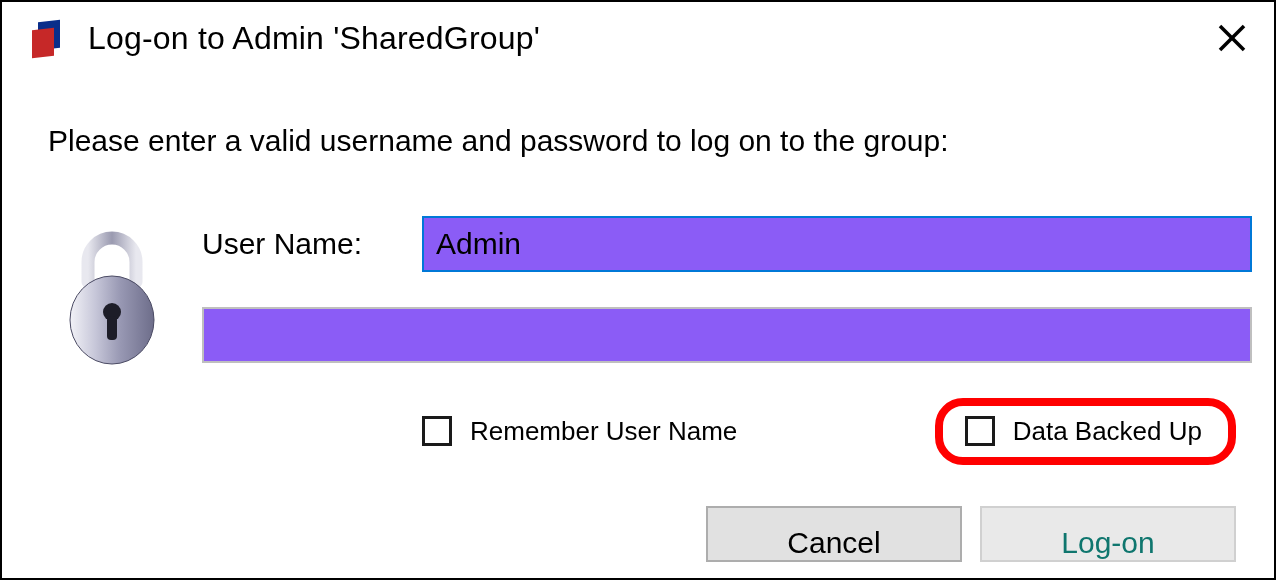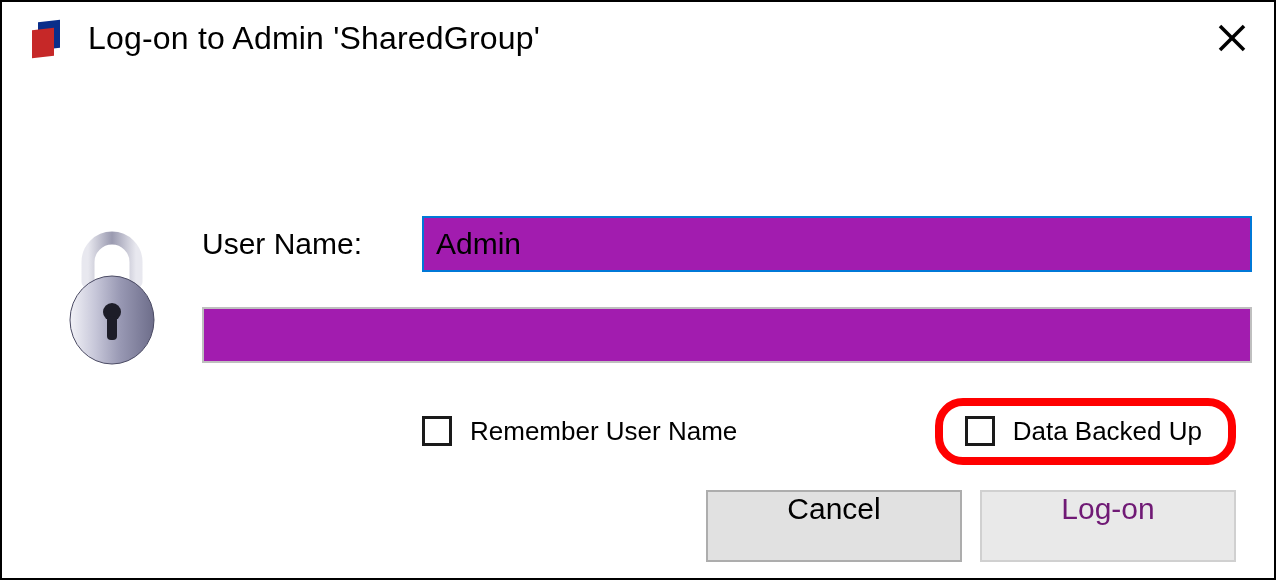--- a/index.html
+++ b/index.html
@@ -100,21 +100,21 @@
   }
   .text-input {
     flex: 1 1 auto;
     height: 56px;
     box-sizing: border-box;
     border: 2px solid #bfbfbf;
     padding: 0 12px;
     font-size: 30px;
     font-family: inherit;
     outline: none;
-    background: #a21caf;
+    background: #8b5cf6;
   }
   .text-input.focused {
     border: 2px solid #0078d7;
   }
   
   .check-row {
     position: absolute;
     top: 206px;
     left: 420px;
     right: 38px;
@@ -143,38 +143,38 @@
   
   .button-row {
     position: absolute;
     right: 38px;
     bottom: 16px;
     display: flex;
     gap: 18px;
   }
   .btn {
     width: 256px;
-    height: 72px;
-    box-sizing: border-box;
-    display: flex;
-    align-items: flex-start;
+    height: 56px;
+    box-sizing: border-box;
+    display: flex;
+    align-items: flex-end;
     justify-content: center;
     font-size: 30px;
     font-family: inherit;
     cursor: pointer;
   }
   .btn-cancel {
     background: #e1e1e1;
     border: 2px solid #adadad;
     color: #000000;
   }
   .btn-logon {
     background: #e9e9e9;
     border: 2px solid #d0d0d0;
-    color: #701a75;
+    color: #0f766e;
     cursor: default;
   }
 </style>
 </head>
 <body>
 
 <div class="window">
 
   <div class="titlebar">
     <span class="app-icon">
@@ -183,20 +183,21 @@
     </span>
     <span class="title-text">Log-on to Admin 'SharedGroup'</span>
     <span class="close-btn">
       <svg width="30" height="30" viewBox="0 0 30 30">
         <line x1="3" y1="3" x2="27" y2="27" stroke="#000000" stroke-width="3.5"></line>
         <line x1="27" y1="3" x2="3" y2="27" stroke="#000000" stroke-width="3.5"></line>
       </svg>
     </span>
   </div>
 
+  <div class="instruction">Please enter a valid username and password to log on to the group:</div>
 
   <div class="form-area">
 
     <span class="lock-icon">
       <svg width="92" height="150" viewBox="0 0 92 150">
         <defs>
           <linearGradient id="bodyGrad" x1="0" y1="0" x2="1" y2="0">
             <stop offset="0%" stop-color="#f2f2f7"></stop>
             <stop offset="30%" stop-color="#c7c7d9"></stop>
             <stop offset="60%" stop-color="#9898b3"></stop>

